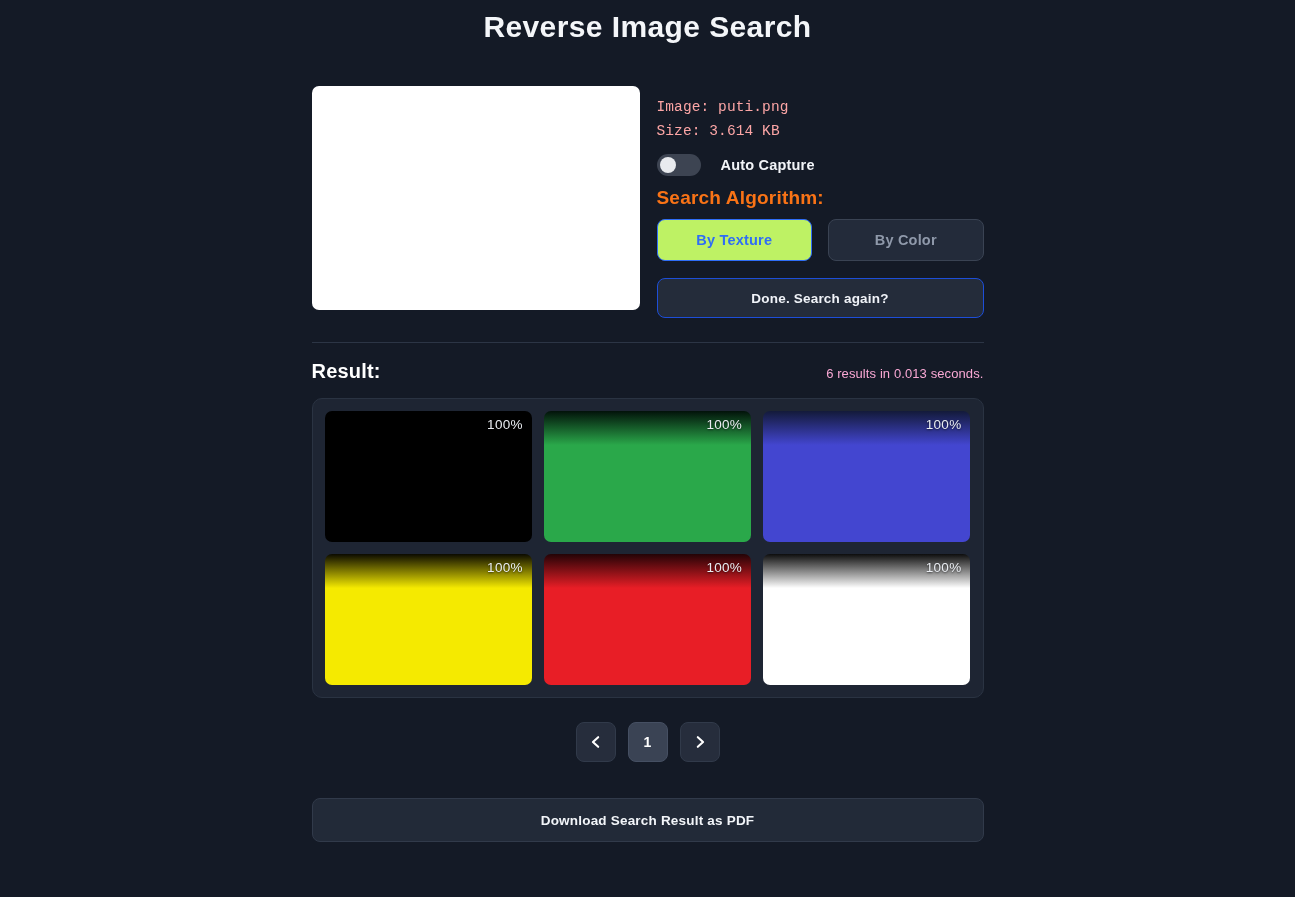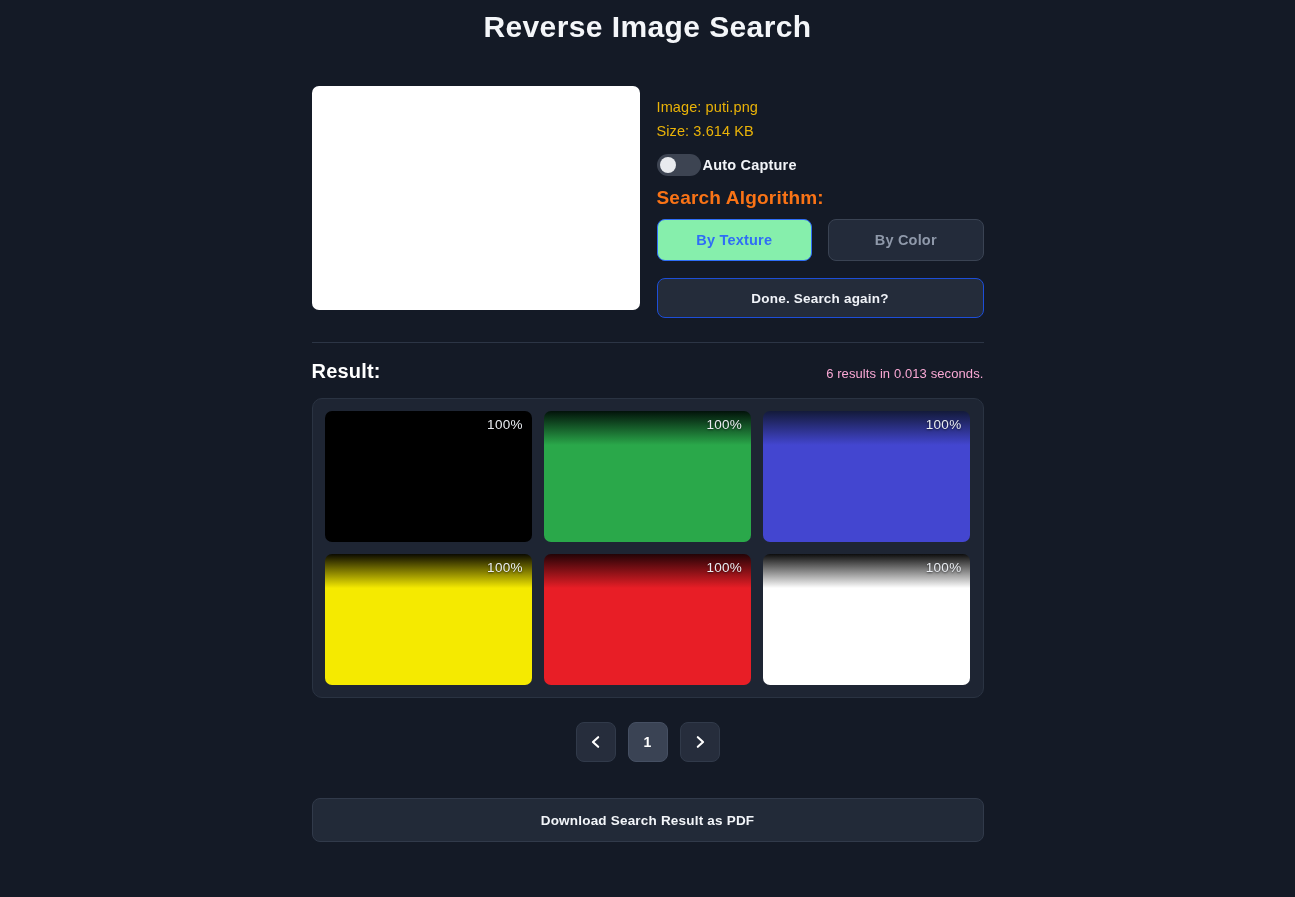--- a/index.html
+++ b/index.html
@@ -51,31 +51,32 @@
     height: 224px;
     background: #ffffff;
     border-radius: 7px;
     display: block;
   }
   .controls {
     flex: 1 1 auto;
     padding-top: 9px;
   }
   .meta-line {
-    color: #eab308;
+    color: #fca5a5;
     font-size: 14.5px;
     line-height: 24px;
     margin: 0;
     letter-spacing: .1px;
+    font-family: Liberation Mono, monospace;
   }
   .toggle-row {
     display: flex;
     align-items: center;
     margin-top: 11px;
-    gap: 2px;
+    gap: 20px;
   }
   .toggle {
     width: 44px;
     height: 22px;
     border-radius: 11px;
     background: #3d4452;
     position: relative;
     flex: 0 0 44px;
   }
   .toggle .knob {
@@ -116,21 +117,21 @@
     font-weight: bold;
     display: flex;
     align-items: center;
     justify-content: center;
     letter-spacing: .2px;
     cursor: pointer;
   }
   .algo-btn.active {
     border: 1.5px solid #2f6df6;
     color: #2f6df6;
-    background: #86efac;
+    background: #bef264;
   }
   .wide-btn {
     margin-top: 17px;
     height: 40px;
     width: 100%;
     border-radius: 8px;
     background: #242c3a;
     border: 1px solid #1d4ed8;
     color: #f0f3f8;
     font-size: 13.5px;

